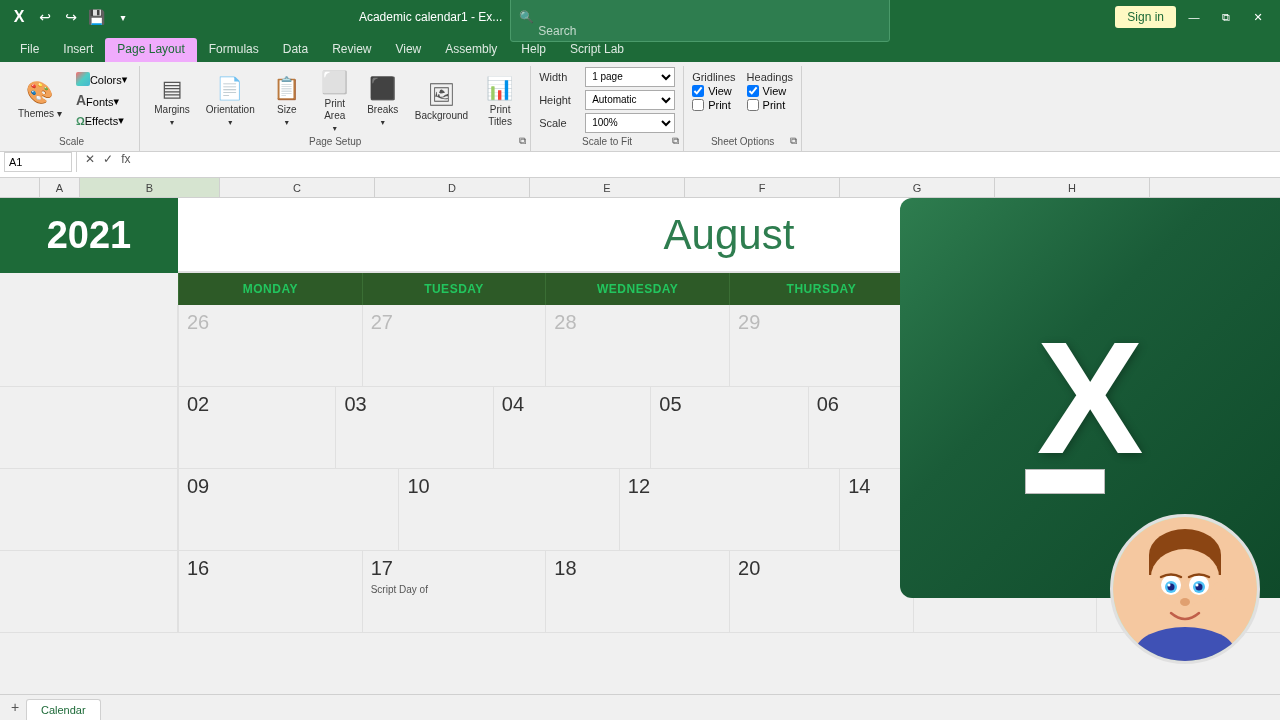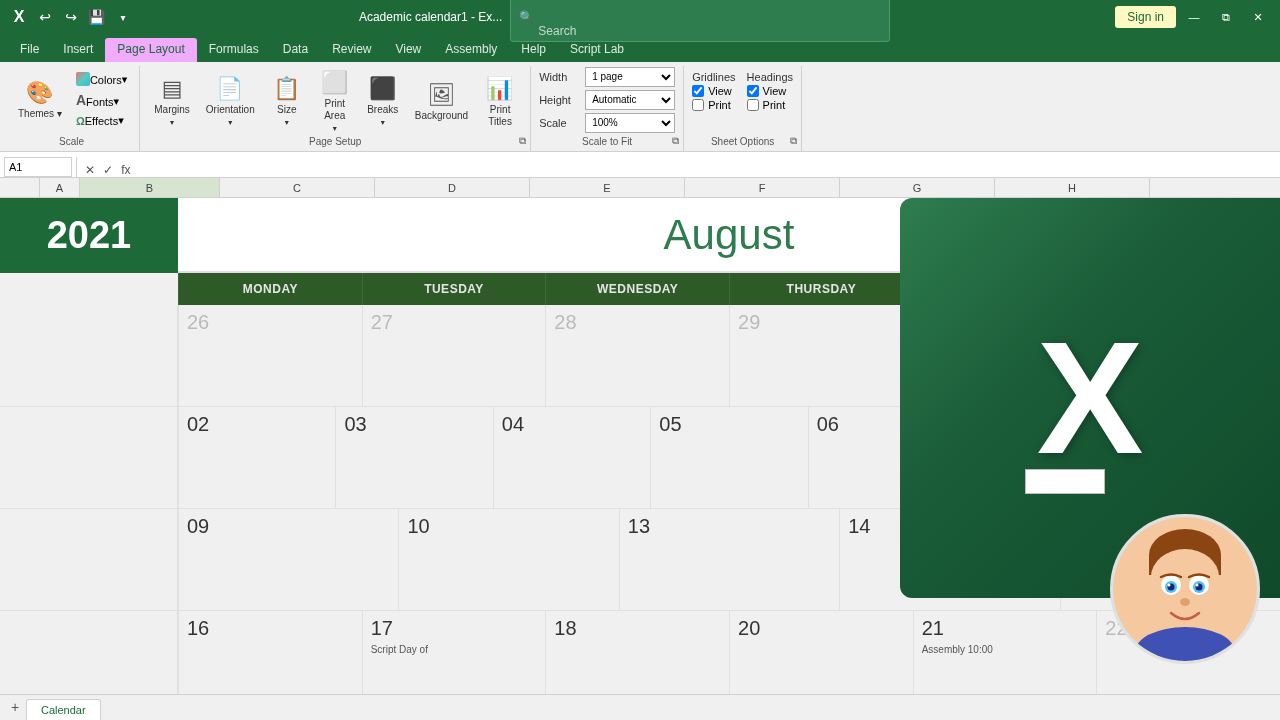--- a/index.html
+++ b/index.html
@@ -229,21 +229,21 @@
       align-items: center;
       gap: 4px;
     }
     .sheet-opt-row input[type="checkbox"] { width: 12px; height: 12px; }
 
     
     .formula-bar {
       background: white;
       border-bottom: 1px solid #d0d0d0;
       display: flex;
-      align-items: flex-end;
+      align-items: flex-start;
       height: 26px;
       padding: 0 4px;
     }
     .name-box {
       width: 68px;
       border: 1px solid #d0d0d0;
       height: 20px;
       padding: 0 4px;
       font-size: 11px;
     }
@@ -331,34 +331,34 @@
     }
 
     .day-headers {
       display: flex;
       height: 32px;
     }
     .day-header-spacer { width: 178px; flex-shrink: 0; }
     .day-header {
       flex: 1;
       background: #2d5a27;
-      color: #e5e5e5;
+      color: #22c55e;
       display: flex;
       align-items: center;
       justify-content: center;
       font-size: 12px;
       font-weight: 600;
       letter-spacing: 0.5px;
       border-left: 1px solid #3a6e34;
     }
     .day-header:first-of-type { border-left: none; }
 
     .cal-row {
       display: flex;
-      height: 102px;
+      height: 82px;
       border-bottom: 1px solid #e0e0e0;
     }
     .cal-row-spacer { width: 178px; flex-shrink: 0; border-right: 1px solid #e0e0e0; }
     .cal-cell {
       flex: 1;
       border-left: 1px solid #e0e0e0;
       padding: 6px 8px;
       font-size: 20px;
       color: #333;
       vertical-align: top;
@@ -695,21 +695,21 @@
         <div class="cal-cell">05</div>
         <div class="cal-cell">06</div>
         <div class="cal-cell">07</div>
         <div class="cal-cell" style="color:#bbb;">08</div>
       </div>
 
       <div class="cal-row">
         <div class="cal-row-spacer"></div>
         <div class="cal-cell">09</div>
         <div class="cal-cell">10</div>
-        <div class="cal-cell">13</div>
+        <div class="cal-cell">12</div>
         <div class="cal-cell">14</div>
         <div class="cal-cell" style="color:#bbb;">15</div>
       </div>
 
       <div class="cal-row">
         <div class="cal-row-spacer"></div>
         <div class="cal-cell">16</div>
         <div class="cal-cell">17<div class="cal-cell-note">Script Day of</div></div>
         <div class="cal-cell">18</div>
         <div class="cal-cell">20</div>

